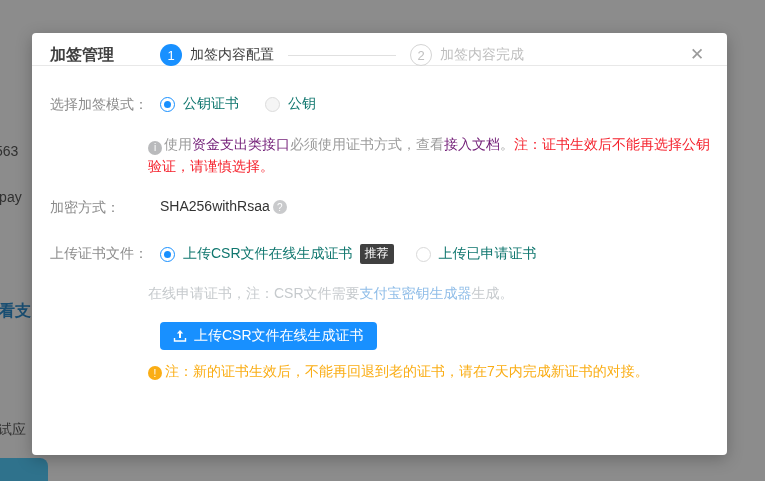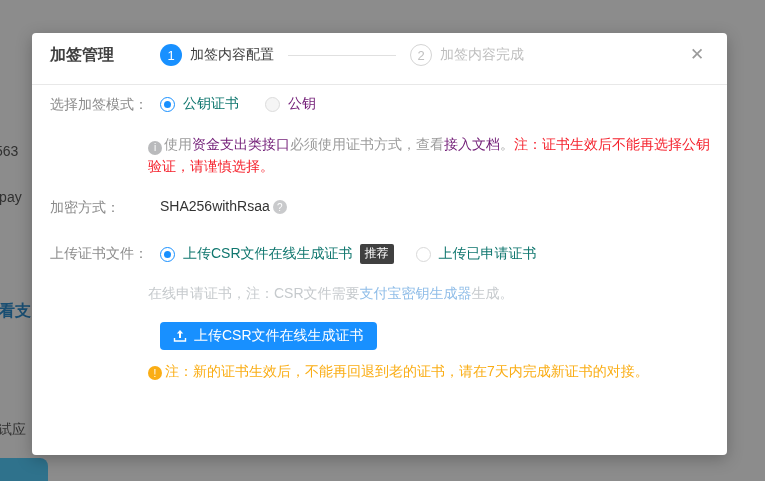--- a/index.html
+++ b/index.html
@@ -12,21 +12,21 @@
   .bg-link-frag { position:absolute; color:#2f8fd0; font-size:16px; font-weight:bold; white-space:nowrap; }
   .bg-button { position:absolute; left:-22px; top:458px; width:70px; height:42px;
                border-radius:8px; background:#57cfff; }
 
   .overlay { position:absolute; inset:0; background:rgba(0,0,0,0.45); }
 
   
   .modal { position:absolute; left:32px; top:33px; width:695px; height:422px;
            background:#fff; border-radius:4px; box-shadow:0 4px 16px rgba(0,0,0,0.25); }
 
-  .modal-header { position:relative; height:52px; border-bottom:1px solid #e8e8e8; }
+  .modal-header { position:relative; height:33px; border-bottom:1px solid #e8e8e8; }
   .modal-title { position:absolute; left:18px; top:12px; font-size:16px; font-weight:bold; color:#404040; }
 
   .steps { position:absolute; left:128px; top:11px; display:flex; align-items:center; }
   .step-circle { width:22px; height:22px; border-radius:50%; display:flex; align-items:center;
                  justify-content:center; font-size:13px; }
   .step-circle.active { background:#1890ff; color:#fff; }
   .step-circle.pending { background:#fff; border:1px solid #d4d4d4; color:#bfbfbf; }
   .step-label { margin-left:8px; font-size:14px; }
   .step-label.active { color:#404040; }
   .step-label.pending { color:#bfbfbf; }
@@ -38,21 +38,21 @@
   .field-label { position:absolute; left:18px; color:#8c8c8c; font-size:14px; }
 
   .radio-row { position:absolute; left:128px; display:flex; align-items:center; }
   .radio { width:15px; height:15px; border-radius:50%; margin-right:8px; flex:none;
            display:flex; align-items:center; justify-content:center; background:#fff; }
   .radio.selected { border:1px solid #1890ff; }
   .radio.selected::after { content:""; width:7px; height:7px; border-radius:50%; background:#1890ff; }
   .radio.unselected { border:1px solid #d9d9d9; }
   .radio.disabled { border:1px solid #dcdcdc; background:#f5f5f5; }
   .radio-label { color:#0f766e; }
-  .radio-label.disabled { color:#701a75; }
+  .radio-label.disabled { color:#0f766e; }
   .radio-gap { width:26px; flex:none; }
 
   .info-block { position:absolute; left:116px; top:100px; width:572px;
                 font-size:14px; line-height:22px; color:#9b9b9b; }
   .inline-icon { display:inline-flex; width:14px; height:14px; border-radius:50%;
                  background:#b9babc; color:#fff; font-size:10px; align-items:center;
                  justify-content:center; vertical-align:-2px; margin-right:2px; }
   .link { color:#701a75; cursor:pointer; }
   .red-text { color:#f5222d; }
 

